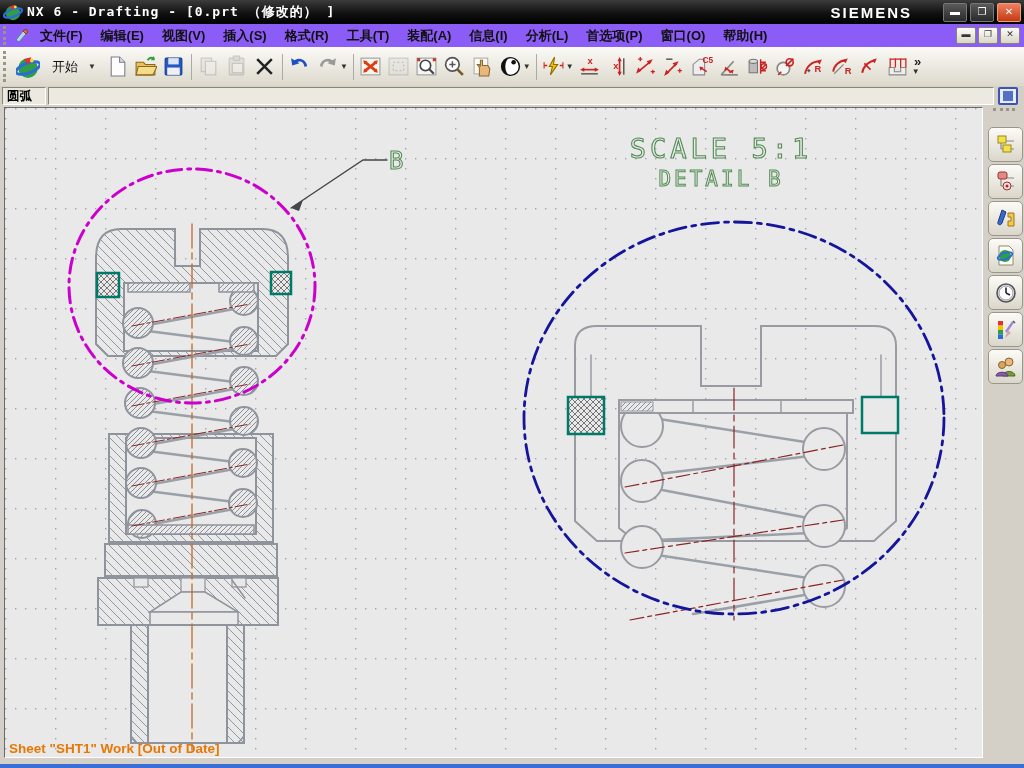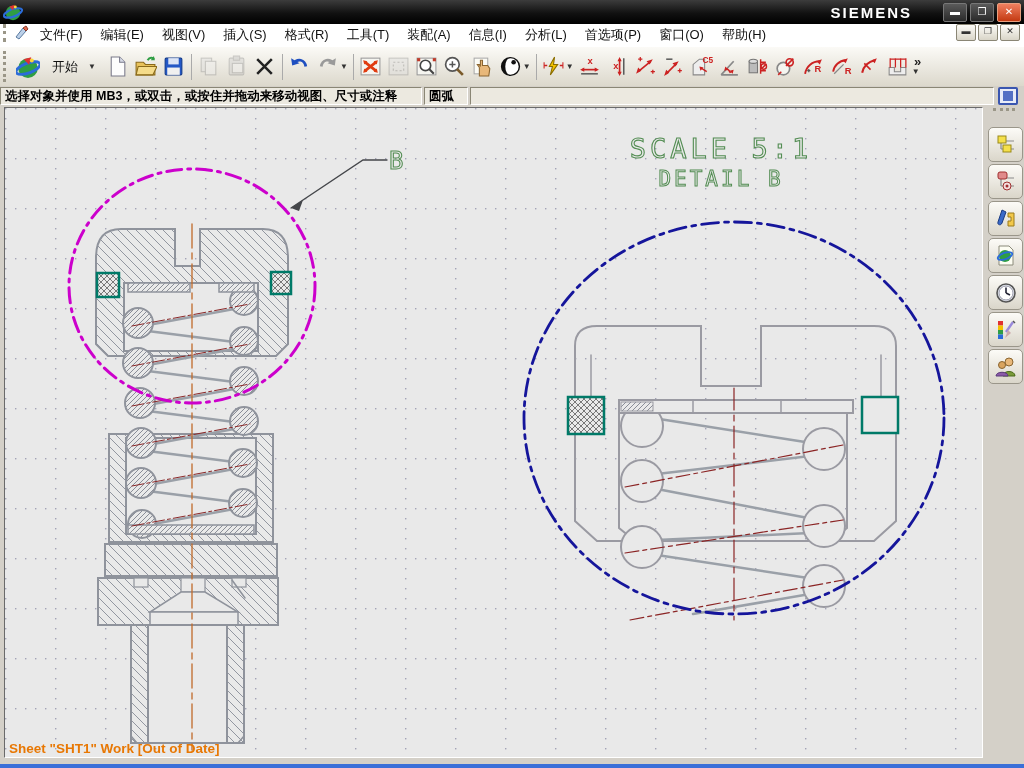--- a/index.html
+++ b/index.html
@@ -12,22 +12,22 @@
   .titlebar .appicon{width:20px;height:20px;margin:0 4px 0 3px;}
   .titlebar .title{color:#fff;font-family:"DejaVu Sans Mono","Liberation Mono",monospace;
     font-weight:bold;font-size:13px;letter-spacing:1px;white-space:nowrap;}
   .titlebar .brand{margin-left:auto;color:#fff;font-weight:bold;font-size:15px;
     letter-spacing:2px;margin-right:31px;}
   .winbtn{width:22px;height:17px;margin-right:3px;border:1px solid #777;border-radius:2px;
     background:linear-gradient(#5a5a5a,#2a2a2a);color:#fff;font-size:10px;line-height:15px;
     text-align:center;font-weight:bold;}
   .winbtn.close{background:linear-gradient(#f08060,#c33a12);border-color:#e8a080;}
   
-  .menubar{position:absolute;left:0;top:24px;width:1024px;height:23px;background:#ffffff;
-    border-bottom:1px solid #b8b4a8;display:flex;align-items:flex-start;}
+  .menubar{position:absolute;left:0;top:24px;width:1024px;height:23px;background:#8b5cf6;
+    border-bottom:1px solid #b8b4a8;display:flex;align-items:center;font-weight:bold;}
   .grip{width:5px;height:80%;margin:0 3px;border-left:3px dotted #9a9687;}
   .menubar .menu{padding:2px 9px;font-size:13px;color:#111;}
   .mdi{margin-left:auto;display:flex;gap:2px;margin-right:4px;}
   .mdibtn{width:18px;height:15px;border:1px solid #8a8675;border-radius:2px;
     background:linear-gradient(#fdfcf8,#d9d5c8);font-size:9px;line-height:13px;text-align:center;color:#333;}
   
   .toolbar{position:absolute;left:0;top:47px;width:1024px;height:39px;
     background:linear-gradient(#fbfaf6,#dcd8cc);border-bottom:1px solid #a8a496;
     display:flex;align-items:center;}
   .tbtn{width:28px;height:30px;display:flex;align-items:center;justify-content:center;flex:0 0 auto;}
@@ -64,20 +64,21 @@
 </head>
 <body>
 
 <div class="titlebar">
   <svg class="appicon" viewBox="0 0 22 22">
     <circle cx="11" cy="12" r="8" fill="#2f9e44"></circle>
     <path d="M3,12 A8,3 -20 1 0 19,12 A8,3 -20 1 0 3,12" fill="none" stroke="#2b6cd9" stroke-width="2.4"></path>
     <path d="M7,5 L13,3 L11,9 Z" fill="#e03131"></path>
     <circle cx="13.5" cy="5.5" r="1.6" fill="#ffd43b"></circle>
   </svg>
+  <span class="title">NX 6 - Drafting - [0.prt （修改的） ]</span>
   <span class="brand">SIEMENS</span>
   <div class="winbtn">▬</div>
   <div class="winbtn">❐</div>
   <div class="winbtn close">✕</div>
 </div>
 
 <div class="menubar">
   <div class="grip"></div>
   <svg width="17" height="17" viewBox="0 0 17 17">
     <path d="M2,13 L9,4 L12,7 L5,15 Z" fill="#bcd0e8" stroke="#5a7aa0" stroke-width="1"></path>
@@ -313,21 +314,20 @@
         <path d="M4,3 V12 M9,3 V12 M14,3 V12 M19,3 V12 M4,4 H19" stroke="#c22" stroke-width="1.2"></path>
       </svg>
   </div>
   <div class="overflow">
     <span>»</span>
     <span class="dd">▼</span>
   </div>
 </div>
 
 <div class="promptbar">
-  <div class="pfield main">选择对象并使用 MB3，或双击，或按住并拖动来移动视图、尺寸或注释</div>
   <div class="pfield cue">圆弧</div>
   <div class="pfield rest"></div>
   <div class="railico"></div>
 </div>
 
 <div class="canvas">
 <svg width="977" height="649" viewBox="0 0 977 649">
   <defs>
     <pattern id="grid" patternUnits="userSpaceOnUse" width="50" height="50">
       <g fill="#a2a2b6">

